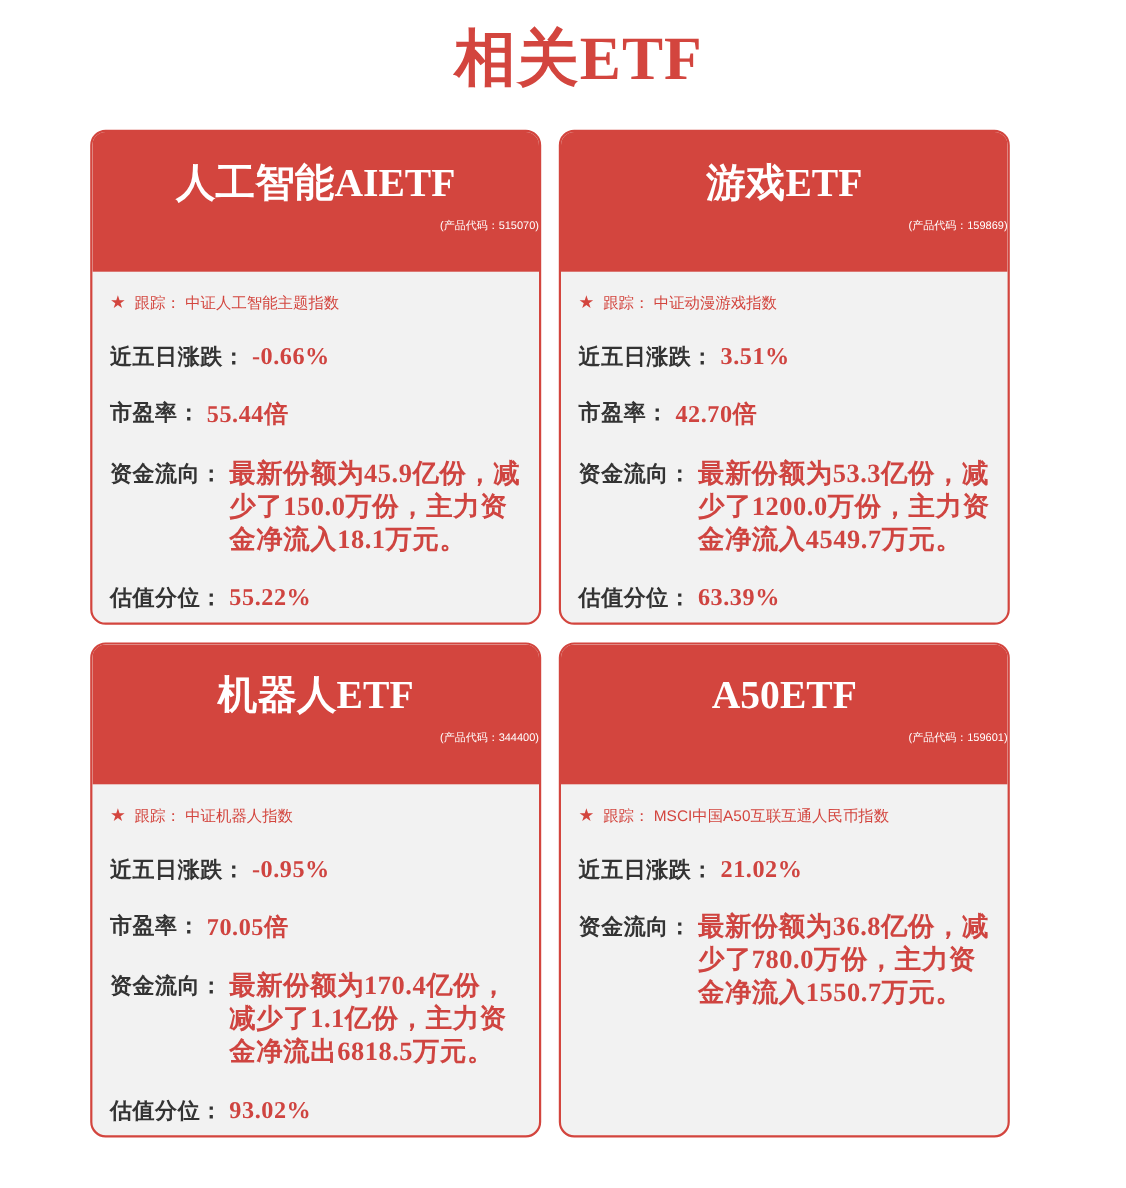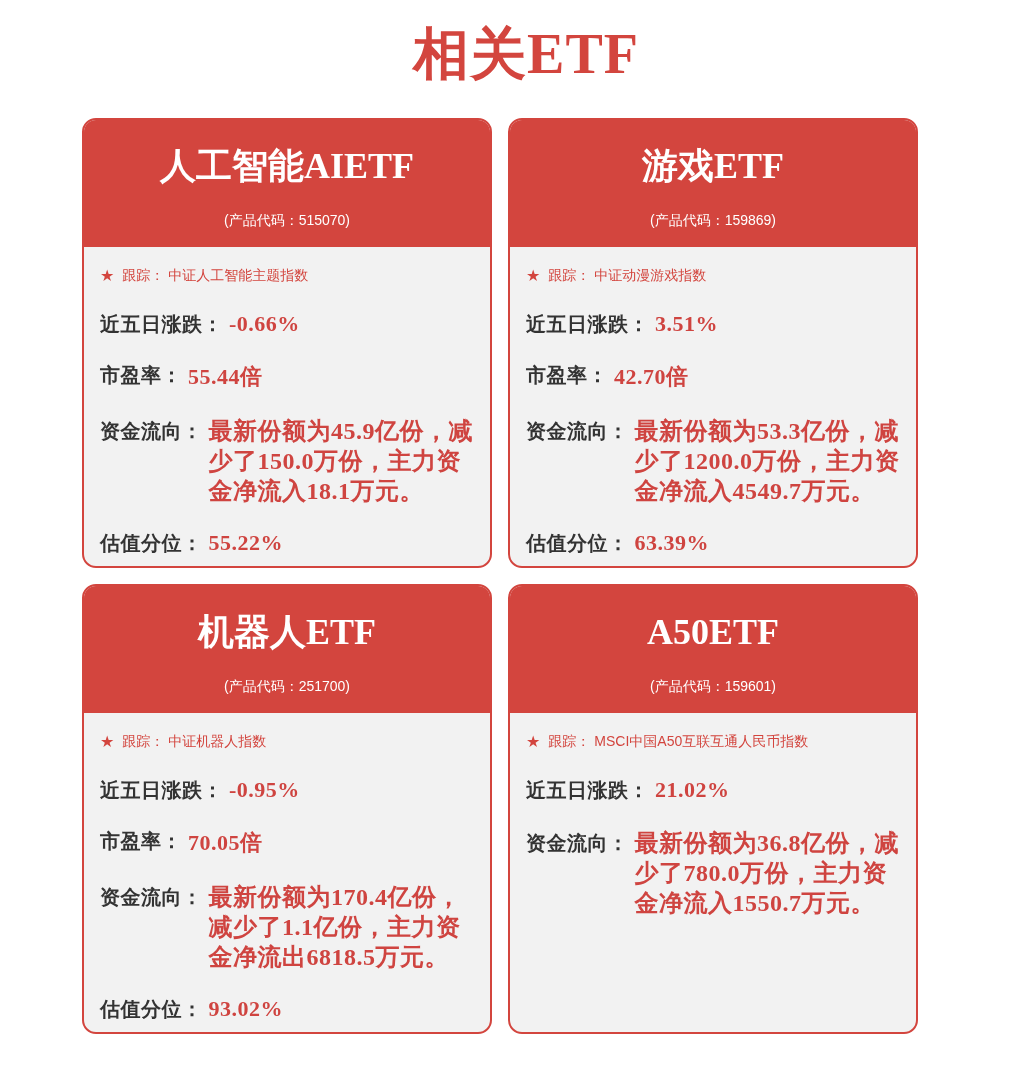--- a/index.html
+++ b/index.html
@@ -56,24 +56,25 @@
     padding-top:24px;
   }
   .card-title{
     font-size:36px;
     font-weight:bold;
     line-height:44px;
     color:var(--header-text);
     font-family:"Liberation Serif","DejaVu Serif",serif;
   }
   .card-code{
-    margin-top:24px;
-    font-size:14px;
+    margin-top:10px;
+    font-size:10px;
     color:var(--header-text);
     font-family:"Liberation Sans","DejaVu Sans",sans-serif;
+    text-align:right;
   }
 
   .card-body{
     padding:20px 16px 16px 16px;
     flex:1;
   }
 
   .track-row{
     display:flex;
     align-items:center;
@@ -181,21 +182,21 @@
         <div class="data-row">
           <span class="row-label">估值分位：</span>
           <span class="row-value">63.39%</span>
         </div>
       </div>
     </section>
 
     <section class="card">
       <header class="card-header">
         <div class="card-title">机器人ETF</div>
-        <div class="card-code">(产品代码：251700)</div>
+        <div class="card-code">(产品代码：344400)</div>
       </header>
       <div class="card-body">
         <div class="track-row">
           <span class="star">★</span>
           <span class="track-label">跟踪：</span>
           <span class="track-value">中证机器人指数</span>
         </div>
         <div class="data-row">
           <span class="row-label">近五日涨跌：</span>
           <span class="row-value">-0.95%</span>

